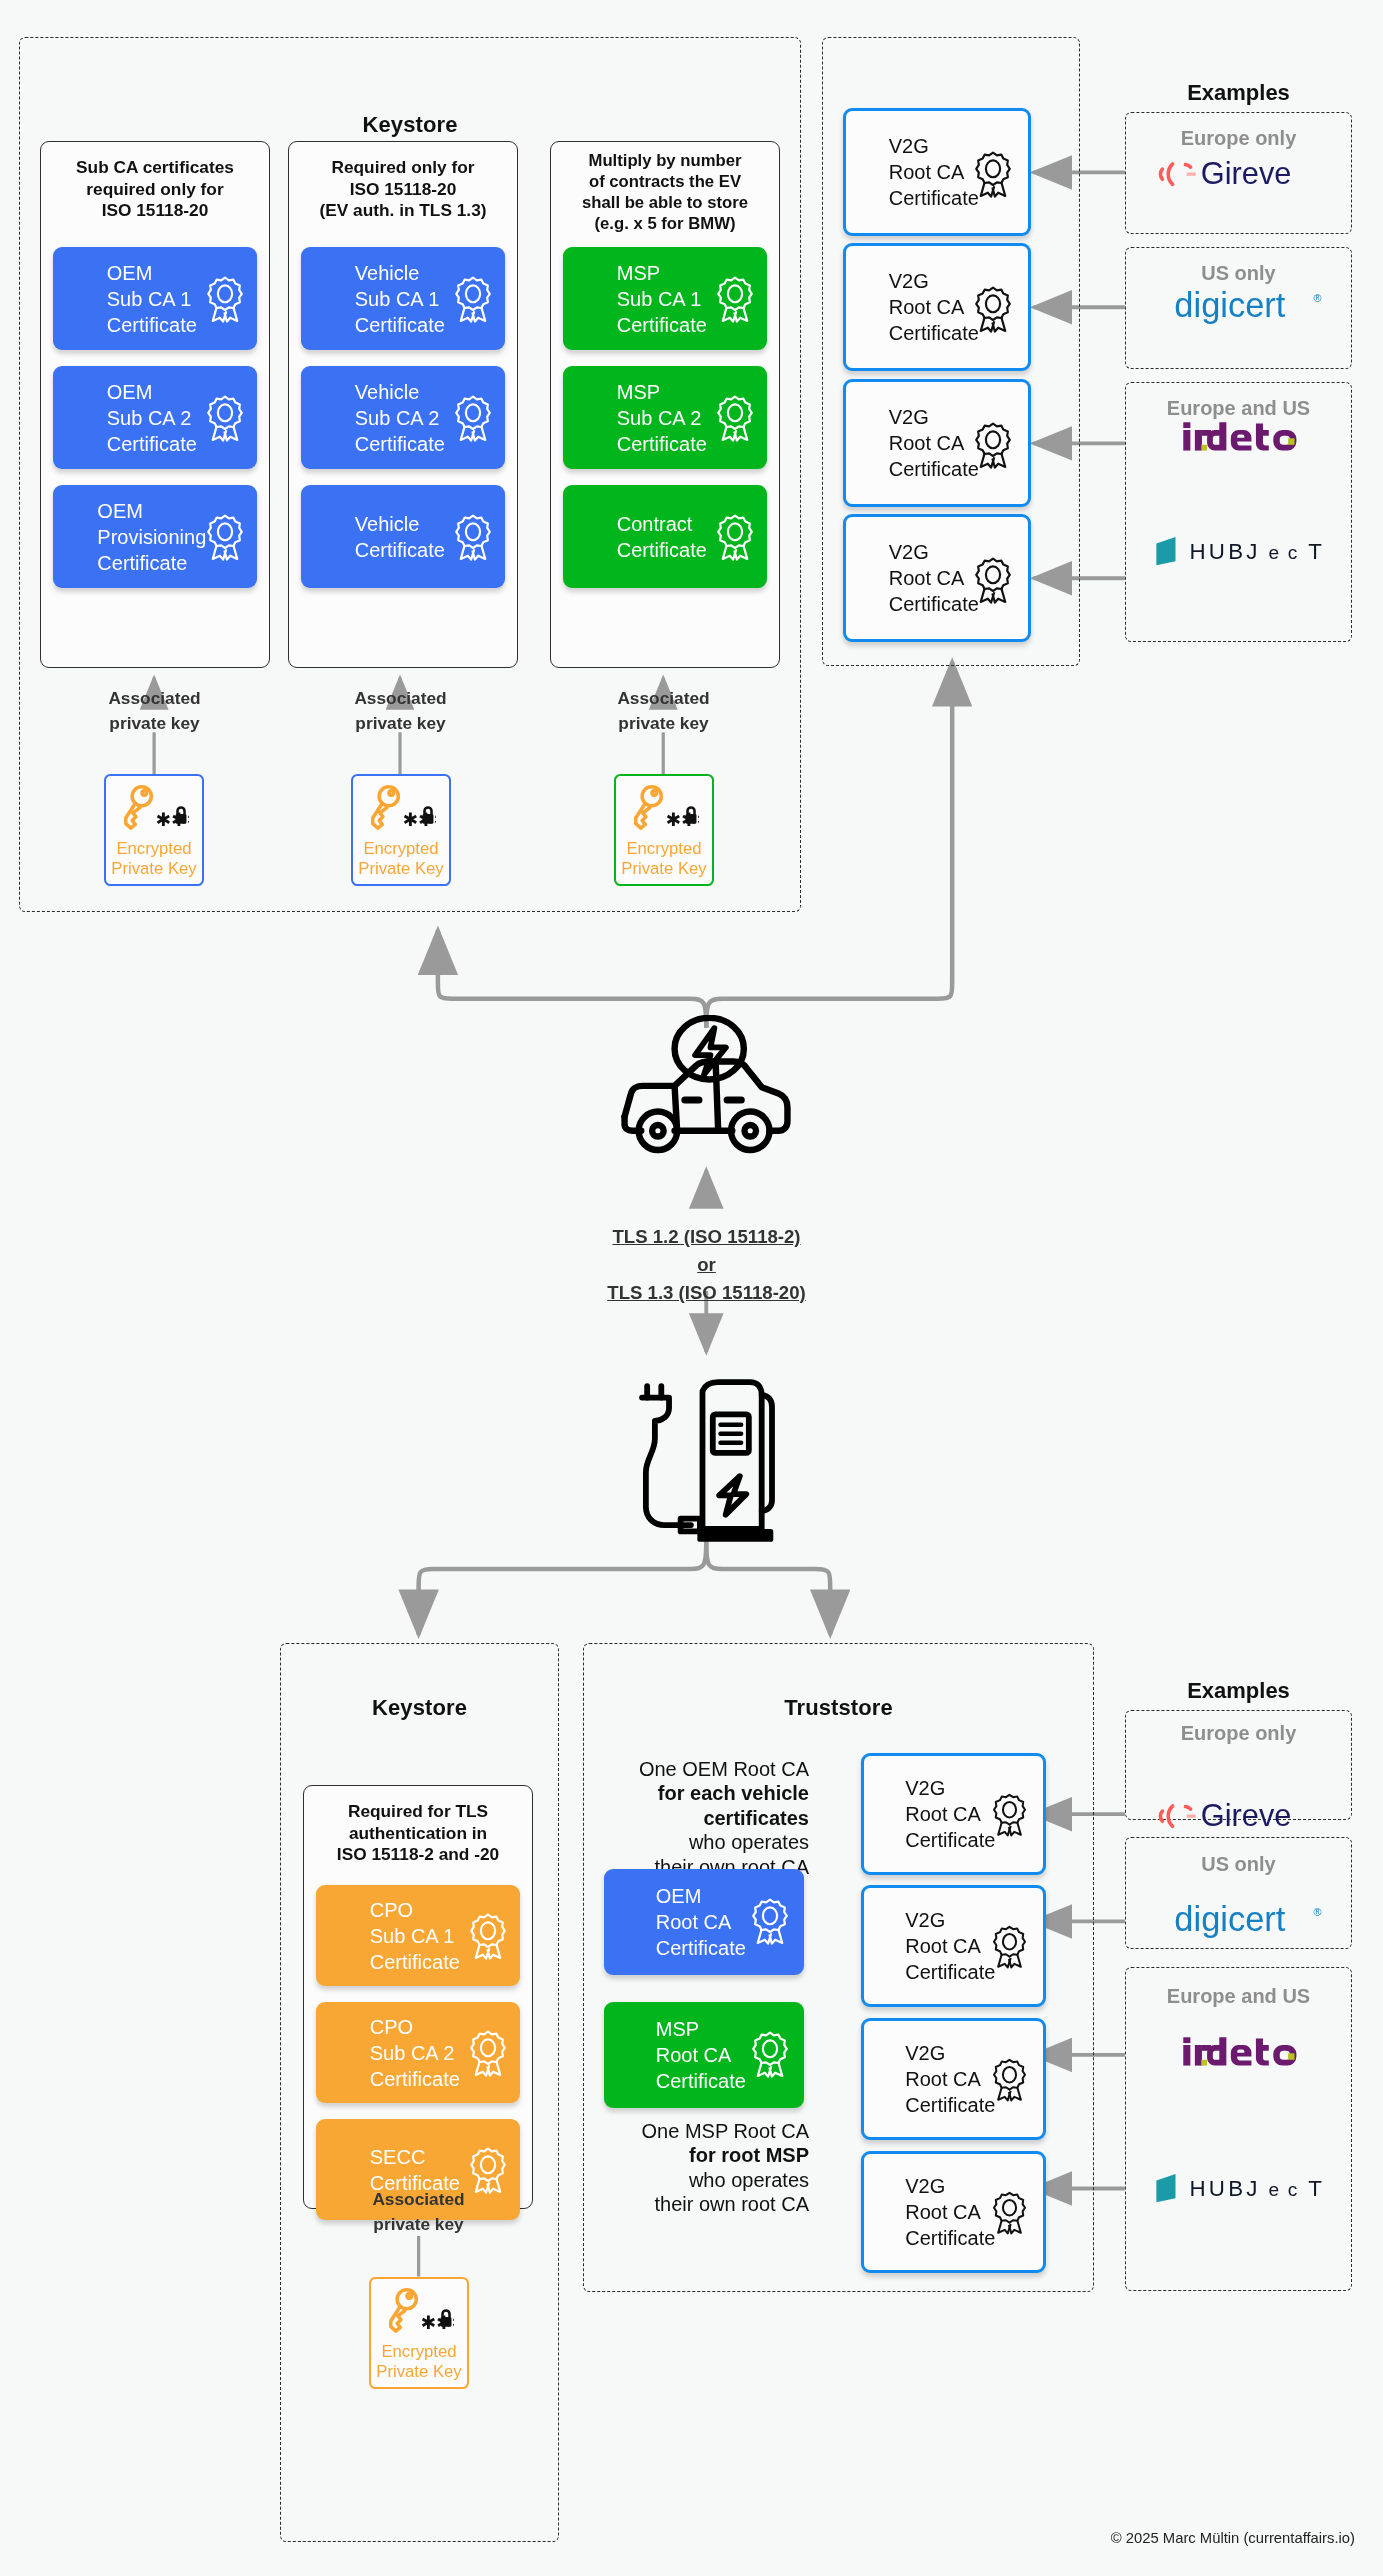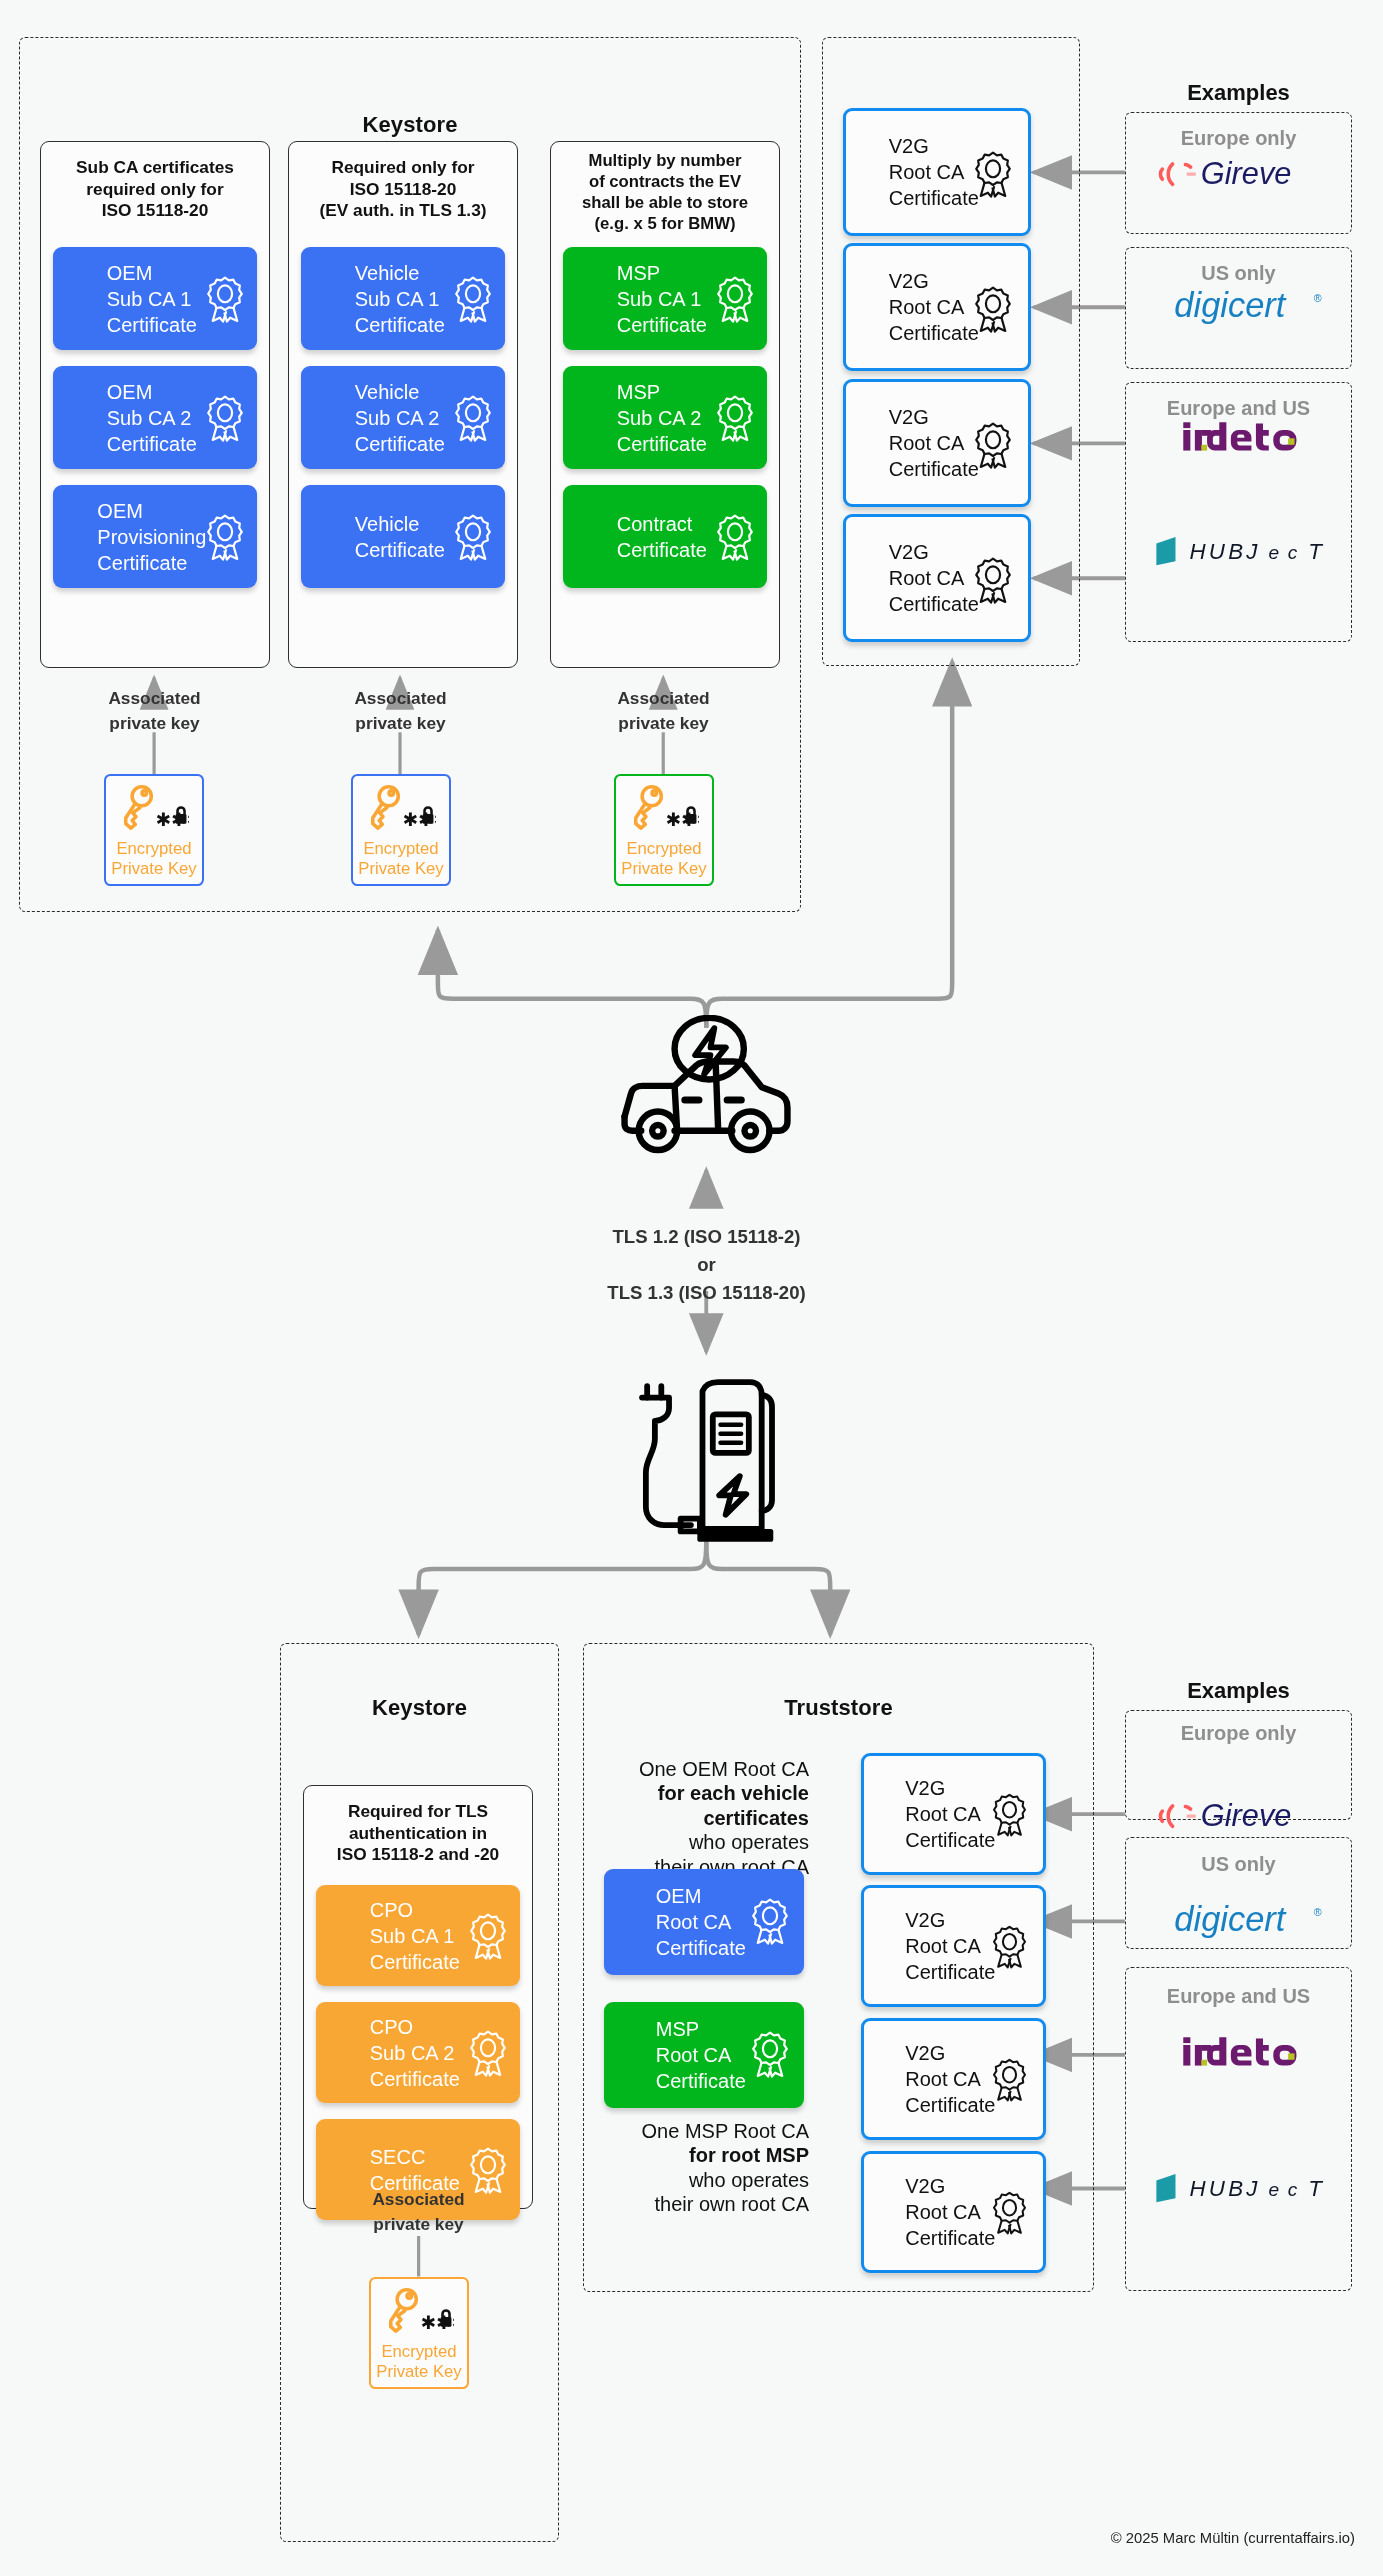--- a/index.html
+++ b/index.html
@@ -83,20 +83,21 @@
     color:#333;
     line-height:1.45;
   }
   .tls-label {
     position:absolute;
     text-align:center;
     font-size:18.6px;
     font-weight:bold;
     color:#333;
     line-height:1.5;
+    text-decoration:underline;
   }
   .ex-title {
     position:absolute;
     text-align:center;
     font-size:22px;
     font-weight:bold;
     color:#111;
   }
   .ex-sub {
     position:absolute;
@@ -113,21 +114,21 @@
     color:#111;
   }
   .ts-note b { font-weight:bold; }
   .copyright {
     position:absolute;
     font-size:14.8px;
     color:#222;
     text-align:right;
   }
   svg { display:block; }
-  .logo { position:absolute;font-style:italic; }
+  .logo { position:absolute; }
 </style>
 </head>
 <body>
 
 <svg class="abs" style="left:0;top:0;width:1383px;height:2576px;pointer-events:none;" viewBox="0 0 2154 4011" width="1383" height="2576">
   <defs>
     <marker id="ah" markerWidth="11" markerHeight="9" refX="10" refY="4.5" orient="auto">
       <path d="M0,0 L11,4.5 L0,9 z" fill="#9a9a9a"></path>
     </marker>
   </defs>

